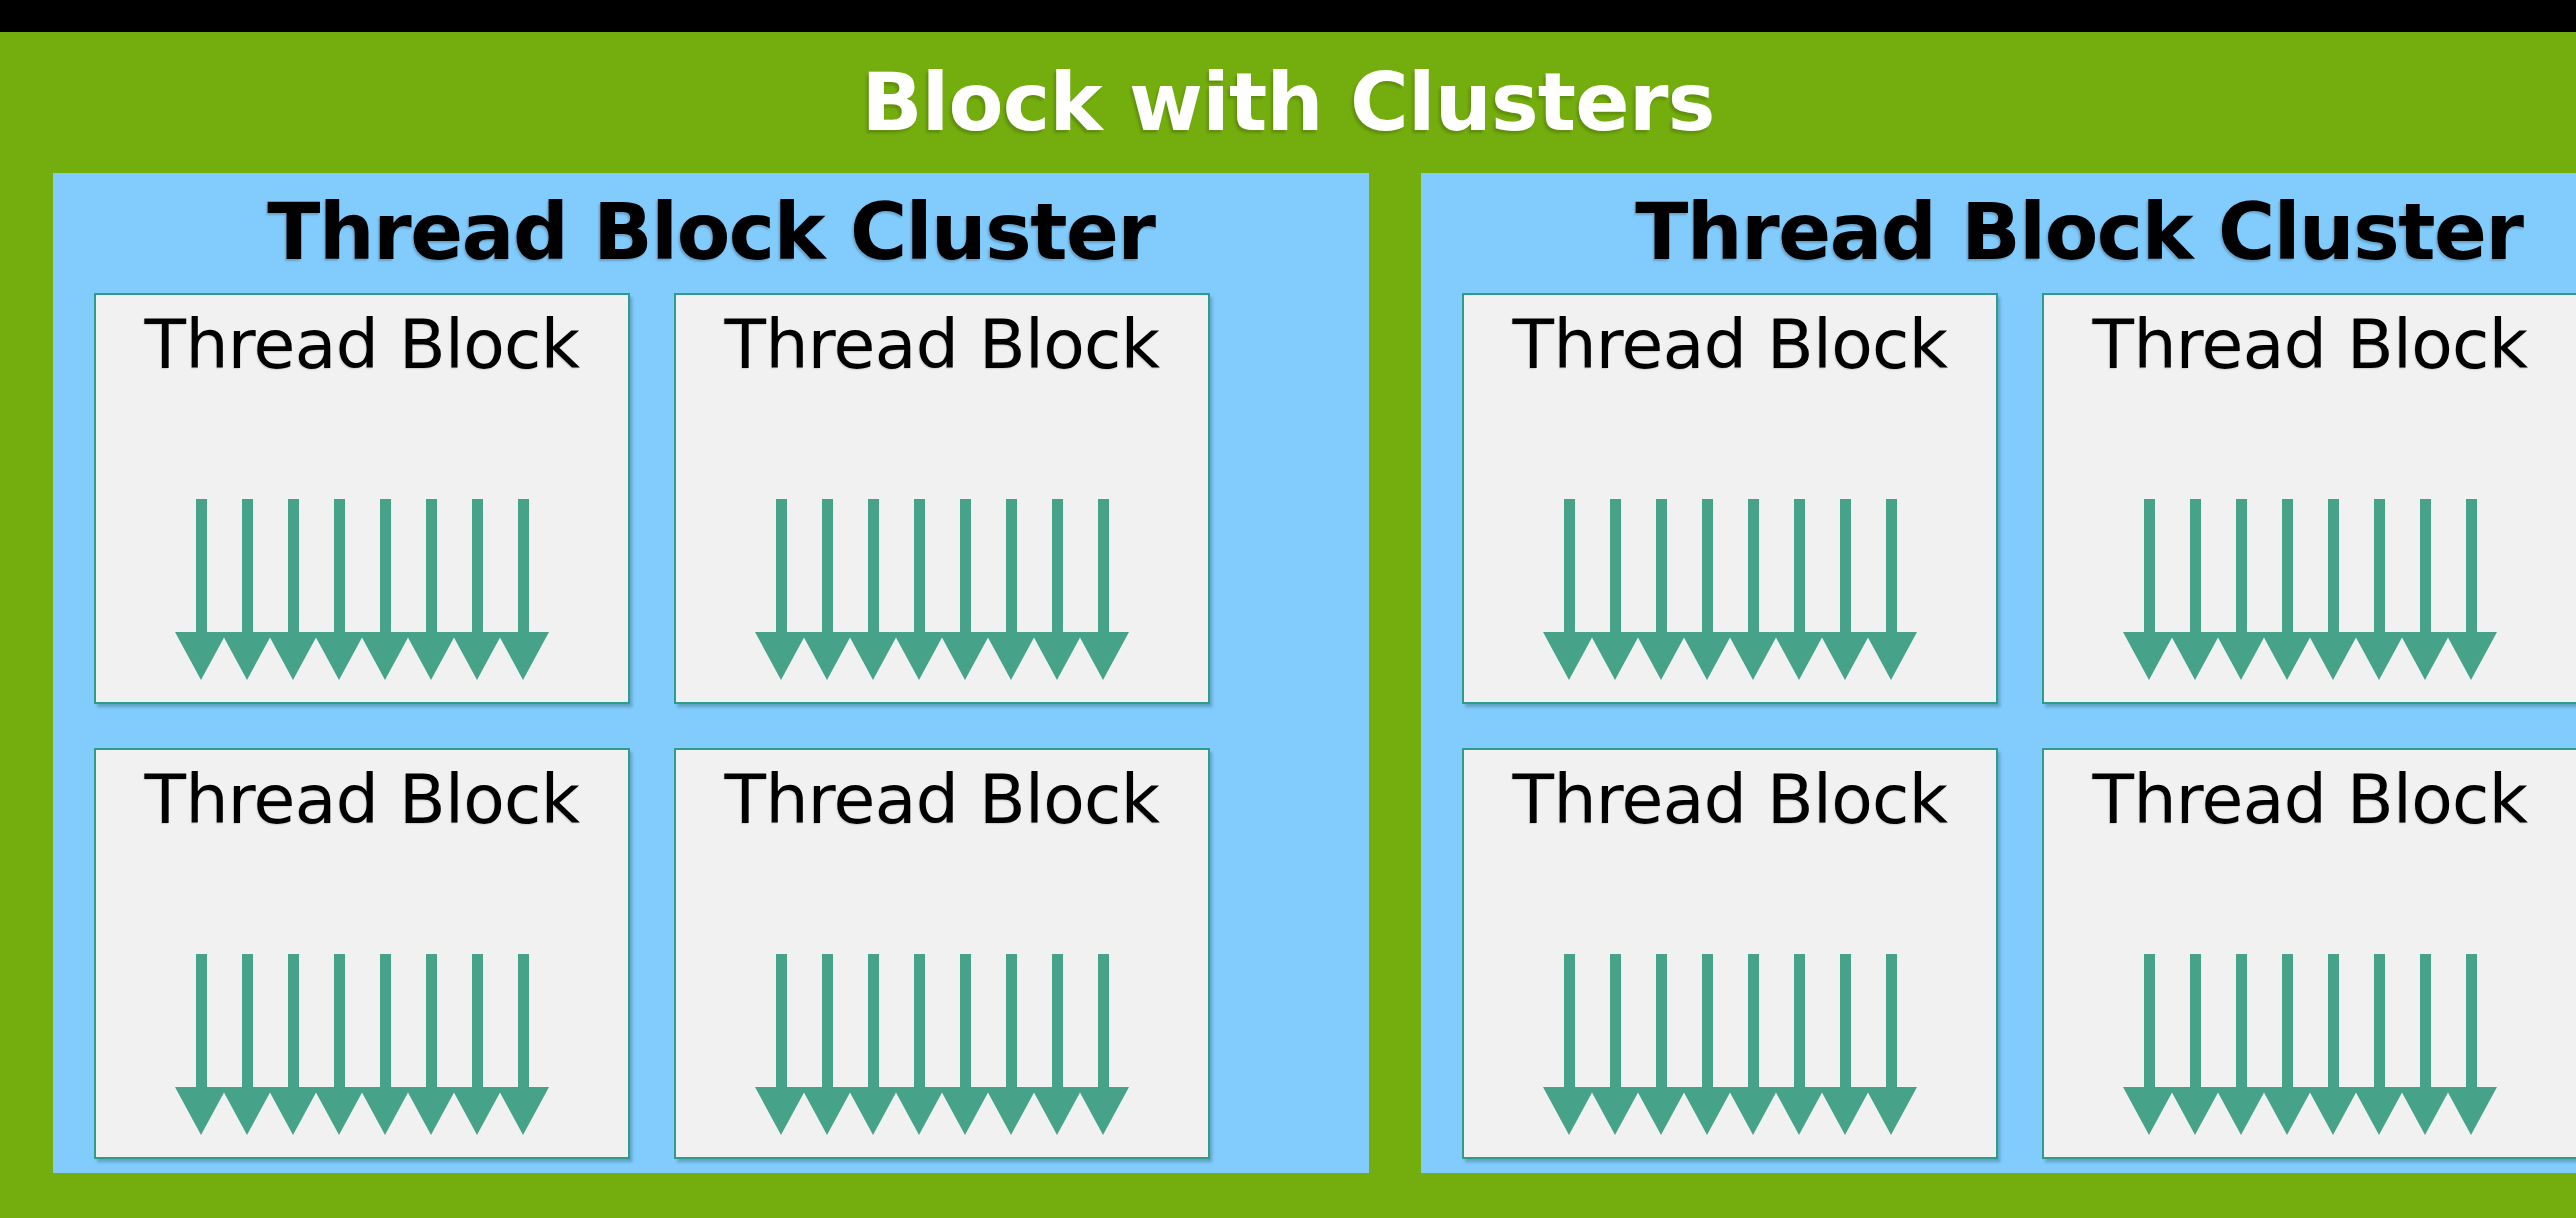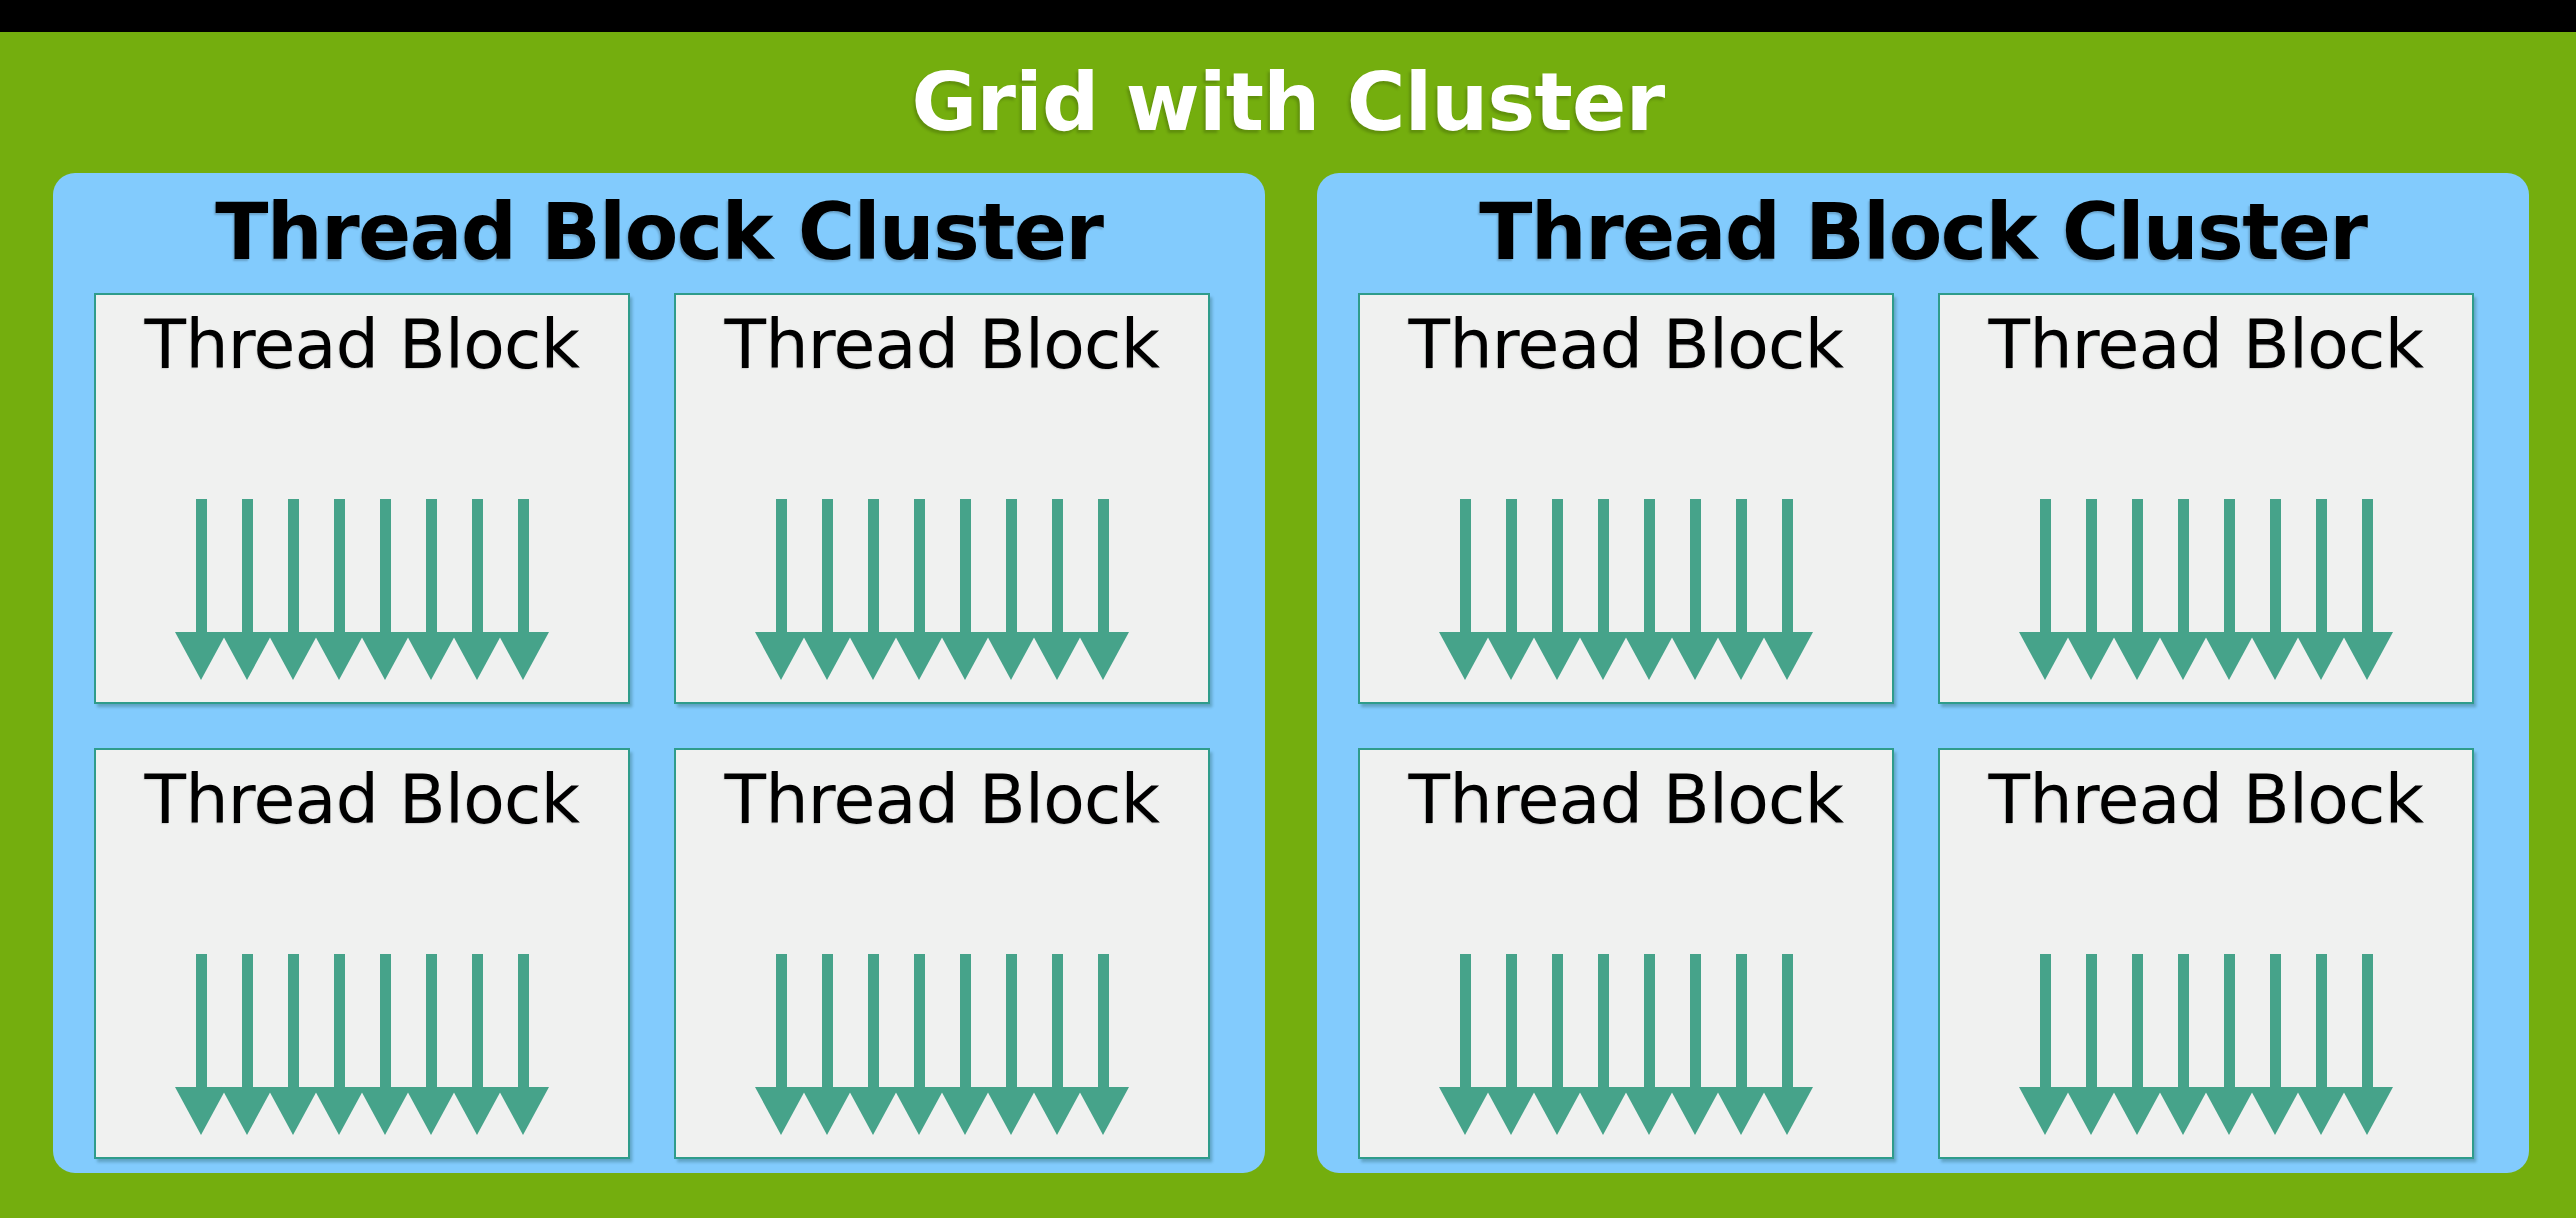--- a/index.html
+++ b/index.html
@@ -24,22 +24,22 @@
     height:141px;line-height:141px;text-align:center;
     font-size:80px;font-weight:bold;color:var(--c-title);
     letter-spacing:-0.7px;
     text-shadow:-2.1px 2.8px 2.8px rgba(0,0,0,0.18);
     white-space:nowrap;
   }
   .clusters{
     display:flex;gap:52px;padding-left:53px;height:1000px;
   }
   .cluster{
-    width:1212px;height:1000px;background:var(--c-blue);
-    display:flex;flex-direction:column;flex:none;border-radius:22px;
+    width:1316px;height:1000px;background:var(--c-blue);
+    display:flex;flex-direction:column;flex:none;
   }
   .cluster-title{
     margin:0;height:120px;padding-top:13px;
     text-align:center;font-size:78px;font-weight:bold;color:var(--c-text);
     letter-spacing:-1.4px;line-height:1.2;
     text-shadow:-1.4px 2.1px 2.1px rgba(0,0,0,0.2);
     white-space:nowrap;
   }
   .block-grid{
     display:grid;
@@ -78,21 +78,21 @@
     border-left:26px solid transparent;
     border-right:26px solid transparent;
     border-top:48px solid var(--c-arrow);
   }
 </style>
 </head>
 <body>
 
 <div class="letterbox"></div>
 
-<div class="main-title">Grid with Cluster</div>
+<div class="main-title">Block with Clusters</div>
 
 <div class="clusters">
   <section class="cluster">
     <h2 class="cluster-title">Thread Block Cluster</h2>
     <div class="block-grid">
   <div class="block">
     <div class="block-label">Thread Block</div>
     <div class="arrows">
   <div class="arrow">
     <div class="stem"></div>

